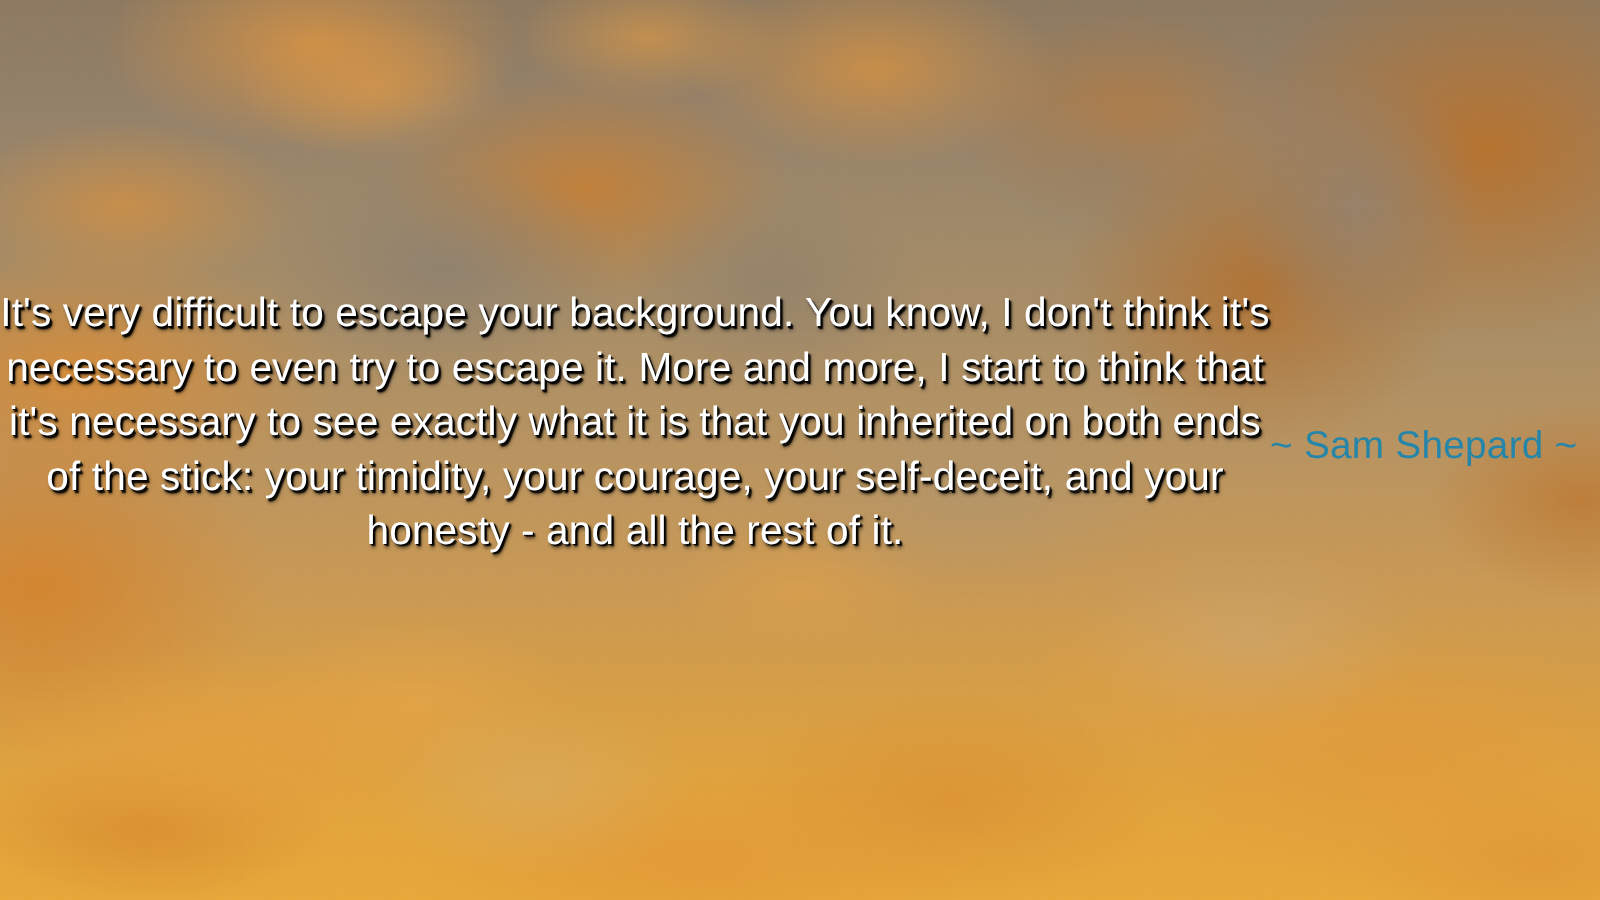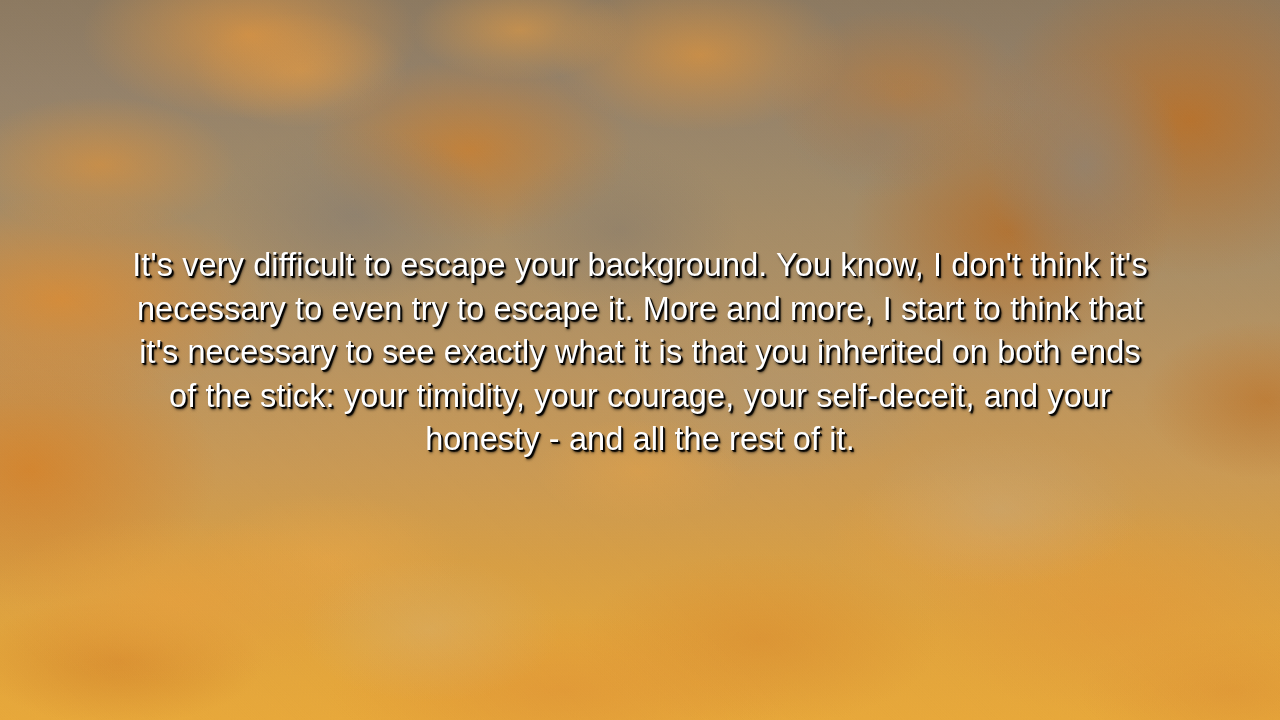--- a/index.html
+++ b/index.html
@@ -94,23 +94,22 @@
       repeating-linear-gradient(0deg,   rgba(255,255,255,0.055) 0px, rgba(0,0,0,0.055) 1px, rgba(255,255,255,0.03) 2px, rgba(0,0,0,0.04) 3px),
       repeating-linear-gradient(90deg,  rgba(255,255,255,0.05) 0px, rgba(0,0,0,0.05) 1px, rgba(255,255,255,0.025) 2px, rgba(0,0,0,0.035) 3px),
       repeating-linear-gradient(45deg,  rgba(0,0,0,0.035) 0px, rgba(255,255,255,0.035) 1px, rgba(0,0,0,0.02) 2px);
   }
 
   
   #content {
     position: absolute;
     left: 0;
     right: 0;
-    top: 244px;
+    top: 229px;
     display: flex;
-    flex-direction: column;
     align-items: center;
     z-index: 5;
   }
 
   #quote-text {
     width: 1016px;
     text-align: center;
     color: #ffffff;
     font-size: 32.5px;
     line-height: 43.5px;
@@ -138,15 +137,16 @@
 
 <div id="stage">
 
   <div class="clouds" id="cloudsA"></div>
   <div class="clouds" id="cloudsB"></div>
   <div class="clouds" id="cloudsC"></div>
   <div id="grain"></div>
 
   <div id="content">
     <div id="quote-text">It's very difficult to escape your background. You know, I don't think it's necessary to even try to escape it. More and more, I start to think that it's necessary to see exactly what it is that you inherited on both ends of the stick: your timidity, your courage, your self-deceit, and your honesty - and all the rest of it.</div>
+    <div id="quote-attribution">~ Sam Shepard ~</div>
   </div>
 
 </div>
 
 </body></html>

